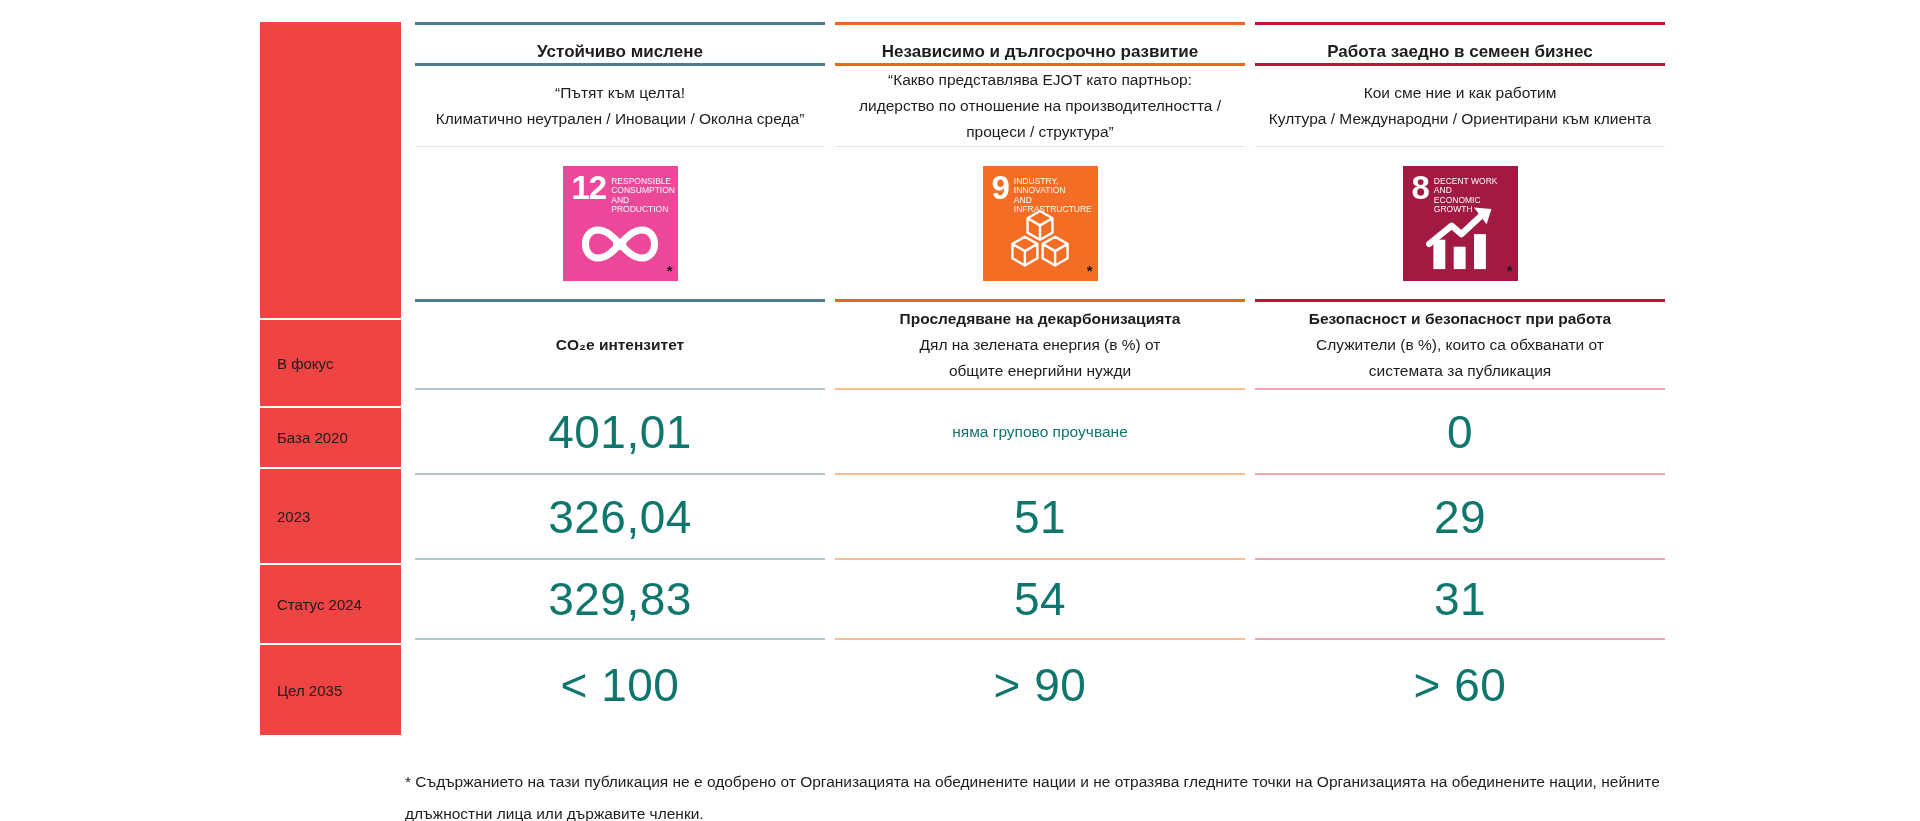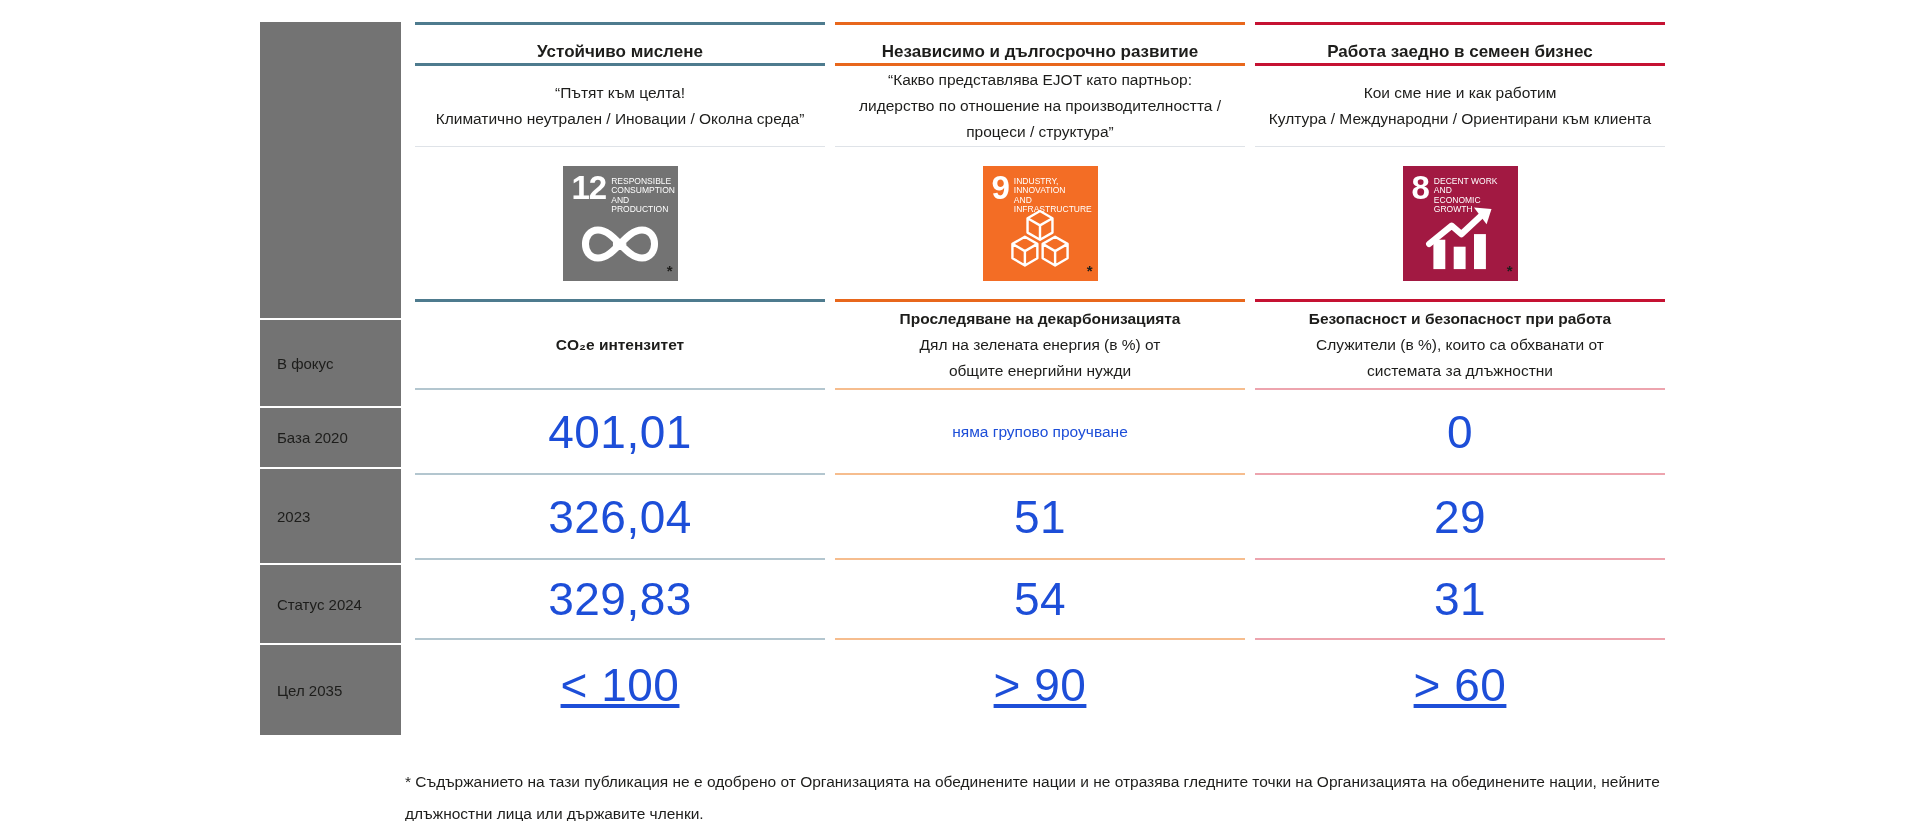--- a/index.html
+++ b/index.html
@@ -2,21 +2,21 @@
 <html><head>
 <meta charset="utf-8">
 <style>
   html,body{margin:0;padding:0;background:#ffffff;}
   .stage{
     position:relative;width:1920px;height:821px;background:#ffffff;
     font-family:"Liberation Sans","DejaVu Sans",sans-serif;color:#1d1d1b;overflow:hidden;
   }
   
   .label-col{position:absolute;left:260px;top:22px;width:141px;display:flex;flex-direction:column;row-gap:2px;}
-  .label-block{background:#737373;}
+  .label-block{background:#ef4444;}
   .label-cell{display:flex;align-items:center;padding-left:17px;font-size:15px;color:#1d1d1b;}
   .lb-filler{height:296px;}
   .lb-focus{height:86px;}
   .lb-base{height:59px;}
   .lb-2023{height:94px;}
   .lb-status{height:78px;}
   .lb-target{height:90px;}
   
   .col{position:absolute;top:22px;width:410px;}
   .c0{left:415px;} .c1{left:835px;} .c2{left:1255px;}
@@ -35,22 +35,22 @@
             text-transform:uppercase;margin:4px 0 0 5px;letter-spacing:0;}
   .sdg-art{position:absolute;left:50%;transform:translateX(-50%);}
   .art-infinity{bottom:16px;width:88px;height:42px;}
   .art-cubes{bottom:8px;width:78px;height:68px;}
   .art-bars{bottom:10px;width:70px;height:64px;}
   .sdg-mark{position:absolute;right:5px;bottom:2px;font-size:15px;color:#1d1d1b;font-weight:bold;}
   .cell{display:flex;align-items:center;justify-content:center;text-align:center;}
   .cell.focus{height:86px;flex-direction:column;}
   .focus-title{font-size:15.5px;font-weight:bold;line-height:26px;}
   .focus-sub{font-size:15.5px;line-height:26px;white-space:pre-line;}
-  .cell.value{font-size:46px;font-weight:400;letter-spacing:0.5px;color:#1d4ed8;}
-  .v-base{height:83px;} .v-2023{height:83px;} .v-status{height:78px;} .v-target{height:90px;text-decoration:underline;}
+  .cell.value{font-size:46px;font-weight:400;letter-spacing:0.5px;color:#0f766e;}
+  .v-base{height:83px;} .v-2023{height:83px;} .v-status{height:78px;} .v-target{height:90px;}
   .cell.value.small{font-size:15.5px;letter-spacing:0;}
   
   .footnote{position:absolute;left:405px;top:766px;width:1270px;font-size:15.5px;line-height:32px;white-space:pre-line;color:#1d1d1b;}
 </style>
 </head>
 <body>
 
 <div class="stage">
 
   <div class="label-col">
@@ -63,21 +63,21 @@
   </div>
 
   <section class="col c0" style="--accent: #4e7b8e; --accent-light: #b3c6cf;">
     <div class="rule accent"></div>
     <h2 class="col-title">Устойчиво мислене</h2>
     <div class="rule accent"></div>
     <div class="quote">“Пътят към целта!
 Климатично неутрален / Иновации / Околна среда”</div>
     <div class="rule gray"></div>
     <div class="icon-row">
-      <div class="sdg-tile" style="background-color: #737373;">
+      <div class="sdg-tile" style="background-color: #ec4899;">
         <div class="sdg-head">
           <span class="sdg-num">12</span>
           <span class="sdg-name">RESPONSIBLE
 CONSUMPTION
 AND PRODUCTION</span>
         </div>
         <svg class="sdg-art art-infinity" viewBox="0 0 100 46">
           <path d="M25,7 C6,7 6,39 25,39 C44,39 56,7 75,7 C94,7 94,39 75,39 C56,39 44,7 25,7 Z" fill="none" stroke="#ffffff" stroke-width="8" stroke-linejoin="round"></path>
           <polygon points="42,34 58,23 42,14" fill="#ffffff"></polygon>
         </svg>
@@ -166,21 +166,21 @@
           <polyline points="6,52 38,26 52,38 80,12" fill="none" stroke="#ffffff" stroke-width="9" stroke-linecap="round" stroke-linejoin="round"></polyline>
           <polygon points="70,0 95,2 88,24" fill="#ffffff"></polygon>
         </svg>
         <span class="sdg-mark">*</span>
       </div>
     </div>
     <div class="rule accent"></div>
     <div class="cell focus">
       <div class="focus-title">Безопасност и безопасност при работа</div>
       <div class="focus-sub">Служители (в %), които са обхванати от
-системата за длъжностни</div>
+системата за публикация</div>
     </div>
     <div class="rule light"></div>
     <div class="cell value v-base">0</div>
     <div class="rule light"></div>
     <div class="cell value v-2023">29</div>
     <div class="rule light"></div>
     <div class="cell value v-status">31</div>
     <div class="rule light"></div>
     <div class="cell value v-target">&gt; 60</div>
   </section>

